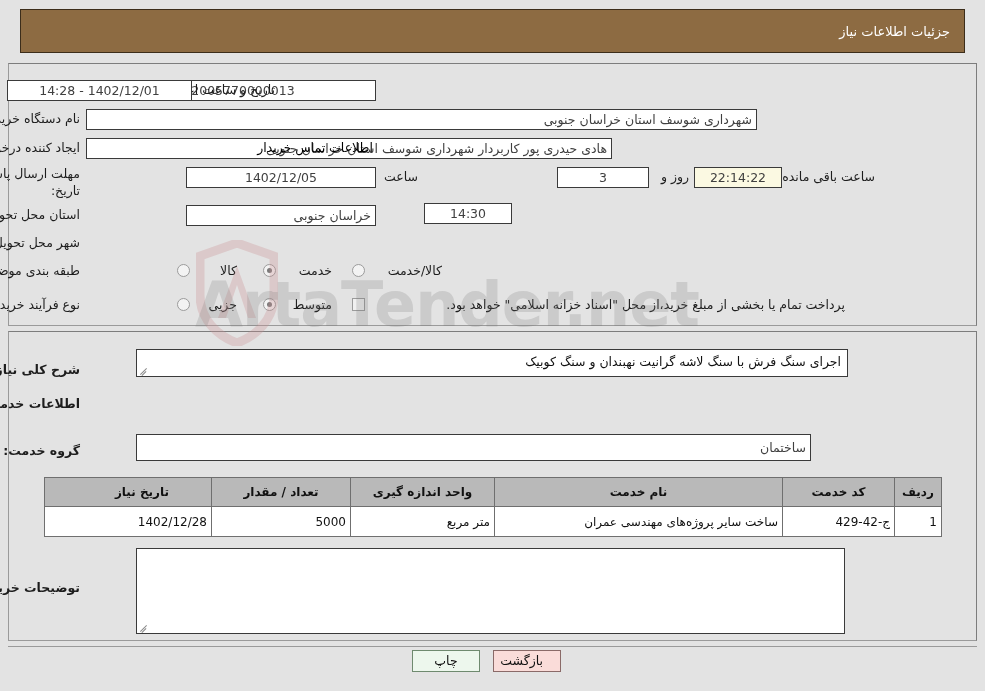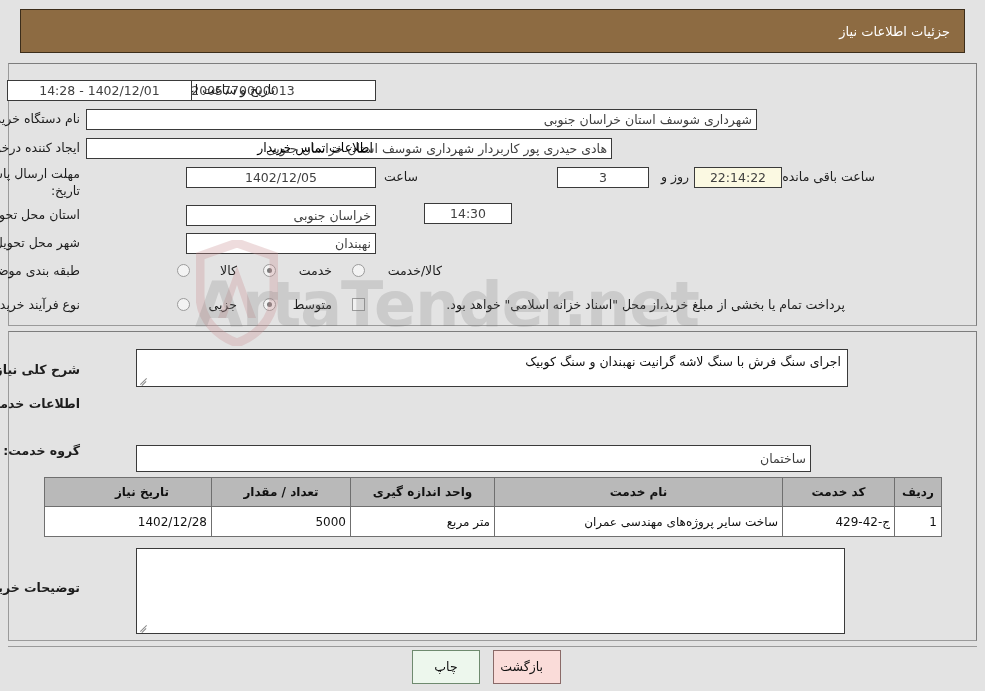--- a/index.html
+++ b/index.html
@@ -203,21 +203,21 @@
     border: 1px solid #6f6f6f;
     color: #111;
     height: 25px;
     padding: 2px 4px;
     white-space: nowrap;
   }
 
   
   .btn {
     position: absolute;
-    height: 34px;
+    height: 22px;
     min-width: 62px;
     font-size: 12.5px;
     font-family: "DejaVu Sans", "Liberation Sans", sans-serif;
     color: #111;
     border: 1px solid #6b6b6b;
     box-sizing: border-box;
     cursor: pointer;
     z-index: 4;
     text-align: center;
     line-height: 20px;
@@ -269,21 +269,20 @@
 
   <div class="fld center" style="right:336px; top:167px; width:92px;">3</div>
   <div class="lbl" style="right:296px; top:169px;">روز و</div>
   <div class="fld center yellow" style="right:203px; top:167px; width:88px;">22:14:22</div>
   <div class="lbl" style="right:110px; top:169px;">ساعت باقی مانده</div>
 
   <div class="lbl" style="right:905px; top:207px;">استان محل تحویل:</div>
   <div class="fld right" style="right:609px; top:205px; width:190px;">خراسان جنوبی</div>
 
   <div class="lbl" style="right:905px; top:235px;">شهر محل تحویل:</div>
-  <div class="fld right" style="right:609px; top:233px; width:190px;">نهبندان</div>
 
   <div class="lbl" style="right:905px; top:263px;">طبقه بندی موضوعی:</div>
 
   <span class="radio" style="right:795px; top:264px;"></span>
   <div class="lbl" style="right:748px; top:263px;">کالا</div>
 
   <span class="radio on" style="right:709px; top:264px;"></span>
   <div class="lbl" style="right:653px; top:263px;">خدمت</div>
 
   <span class="radio" style="right:620px; top:264px;"></span>
@@ -294,32 +293,32 @@
   <span class="radio" style="right:795px; top:298px;"></span>
   <div class="lbl" style="right:748px; top:297px;">جزیی</div>
 
   <span class="radio on" style="right:709px; top:298px;"></span>
   <div class="lbl" style="right:653px; top:297px;">متوسط</div>
 
   <span class="chk" style="right:620px; top:298px;"></span>
   <div class="lbl" style="right:140px; top:297px;margin-left:39px;">پرداخت تمام یا بخشی از مبلغ خرید،از محل "اسناد خزانه اسلامی" خواهد بود.</div>
 
   <div class="lbl bold" style="right:905px; top:362px;">شرح کلی نیاز:</div>
-  <div class="ta" style="right:137px; top:349px; width:712px; height:38px;">
+  <div class="ta" style="right:137px; top:349px; width:712px; height:28px;">
     <span>اجرای سنگ فرش با سنگ لاشه گرانیت نهبندان و سنگ کوبیک</span>
     <span class="grip">
         <i></i>
         <i></i>
       </span>
   </div>
 
   <div class="lbl bold" style="right:905px; top:396px;">اطلاعات خدمات مورد نیاز</div>
 
   <div class="lbl bold" style="right:905px; top:443px;">گروه خدمت:</div>
-  <div class="fld right" style="right:174px; top:434px; width:675px; height:27px; line-height:25px;margin-top:11px;">ساختمان</div>
+  <div class="fld right" style="right:174px; top:434px; width:675px; height:27px; line-height:25px;">ساختمان</div>
 
   <table id="grid">
     <thead>
       <tr>
         <th style="width:38px;">ردیف</th>
         <th style="width:103px;">کد خدمت</th>
         <th>نام خدمت</th>
         <th style="width:135px;">واحد اندازه گیری</th>
         <th style="width:130px;">تعداد / مقدار</th>
         <th style="width:130px;padding-left:32px;">تاریخ نیاز</th>

